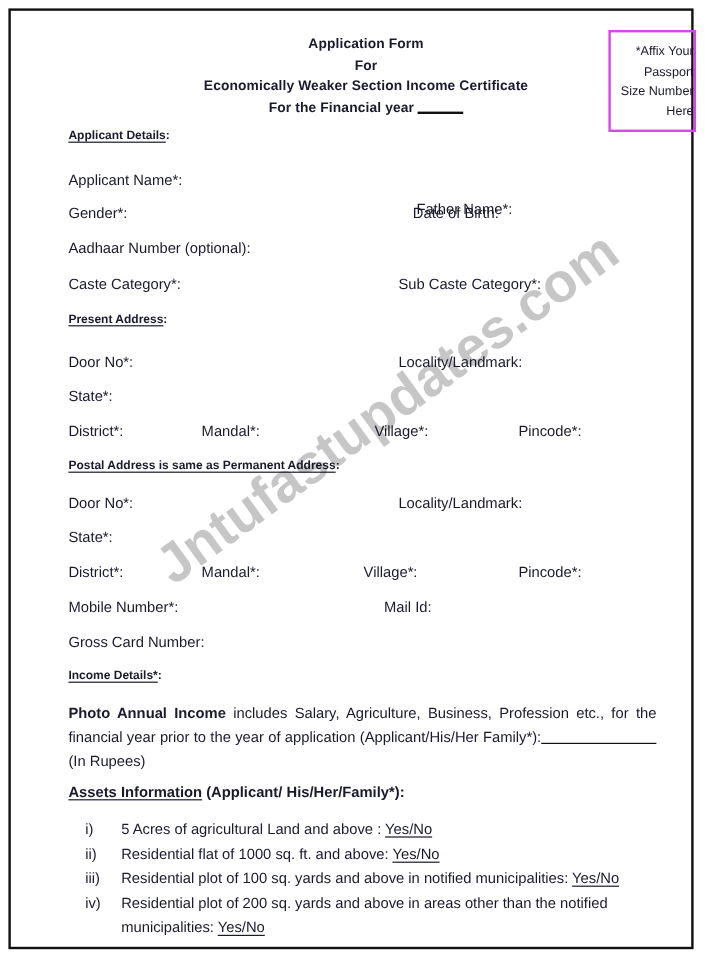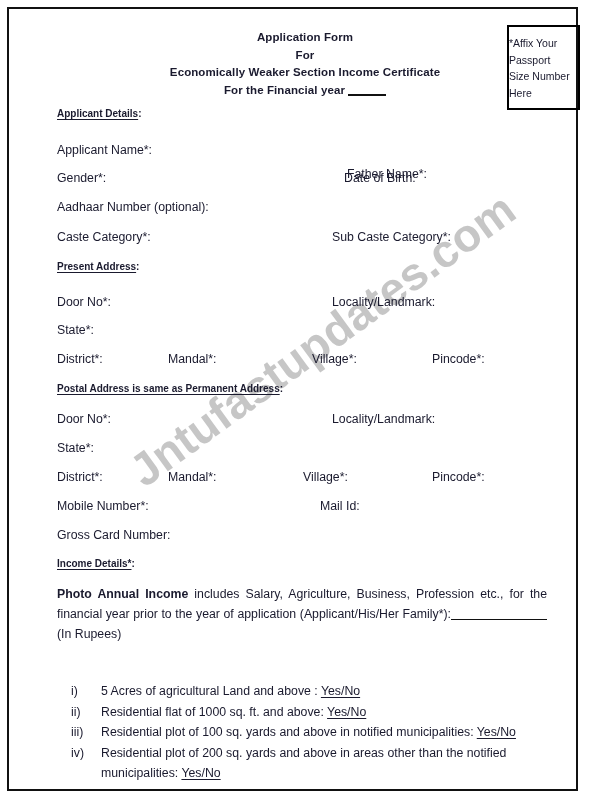--- a/index.html
+++ b/index.html
@@ -80,23 +80,23 @@
     width: 38px;
     vertical-align: -2px;
     margin-left: 3px;
   }
   .photo-box {
     position: absolute;
     left: 507px;
     top: 25px;
     width: 73px;
     height: 85px;
-    border: 2px solid #000000;
+    border: 2px solid #d946ef;
     box-sizing: border-box;
-    text-align: left;
+    text-align: right;
     font-size: 10.5px;
     line-height: 16.5px;
     padding-top: 8px;
   }
   .photo-box span { display: block; }
 
   
   .fld {
     position: absolute;
     font-size: 12.3px;
@@ -227,20 +227,21 @@
 
     <div class="fld" style="left:57px; top:499px;">Mobile Number*:</div>
     <div class="fld" style="left:320px; top:499px;">Mail Id:</div>
 
     <div class="fld" style="left:57px; top:528px;">Gross Card Number:</div>
 
     <div class="sect" style="left:57px; top:558px;"><span class="u">Income Details*</span><span>:</span></div>
 
     <div class="para"><b>Photo Annual Income</b><span> includes Salary, Agriculture, Business, Profession etc., for the financial year prior to the year of application (Applicant/His/Her Family*):</span><span class="blank-line"></span> <span>(In Rupees)</span></div>
 
+    <div class="assets-head"><span class="u">Assets Information</span><span> (Applicant/ His/Her/Family*):</span></div>
 
     <div id="assets-list">
       <div class="asset-row">
         <span class="asset-num">i)</span>
         <span class="asset-txt"><span>5 Acres of agricultural Land and above : </span><span class="yn">Yes/No</span></span>
       </div>
       <div class="asset-row">
         <span class="asset-num">ii)</span>
         <span class="asset-txt"><span>Residential flat of 1000 sq. ft. and above: </span><span class="yn">Yes/No</span></span>
       </div>

